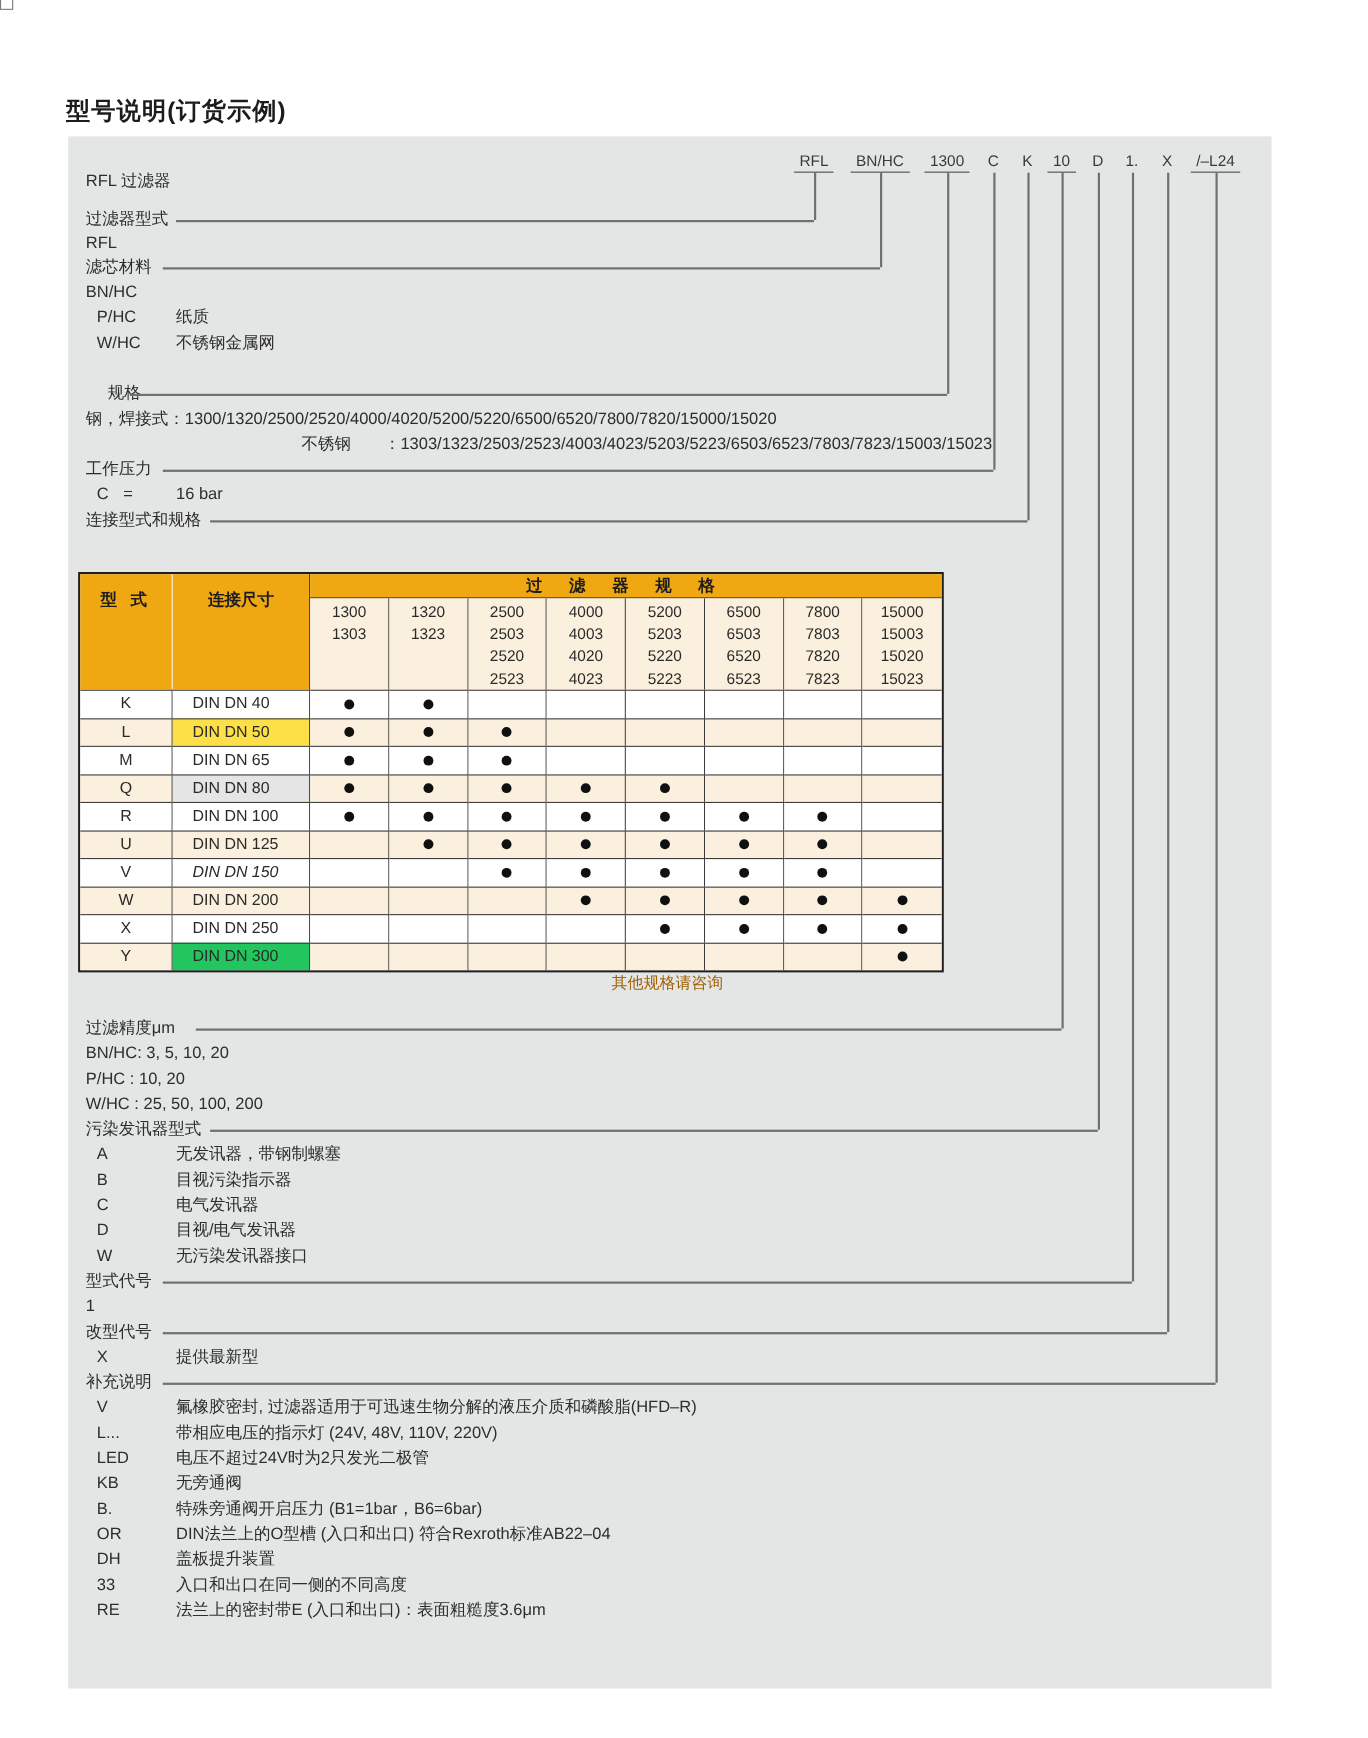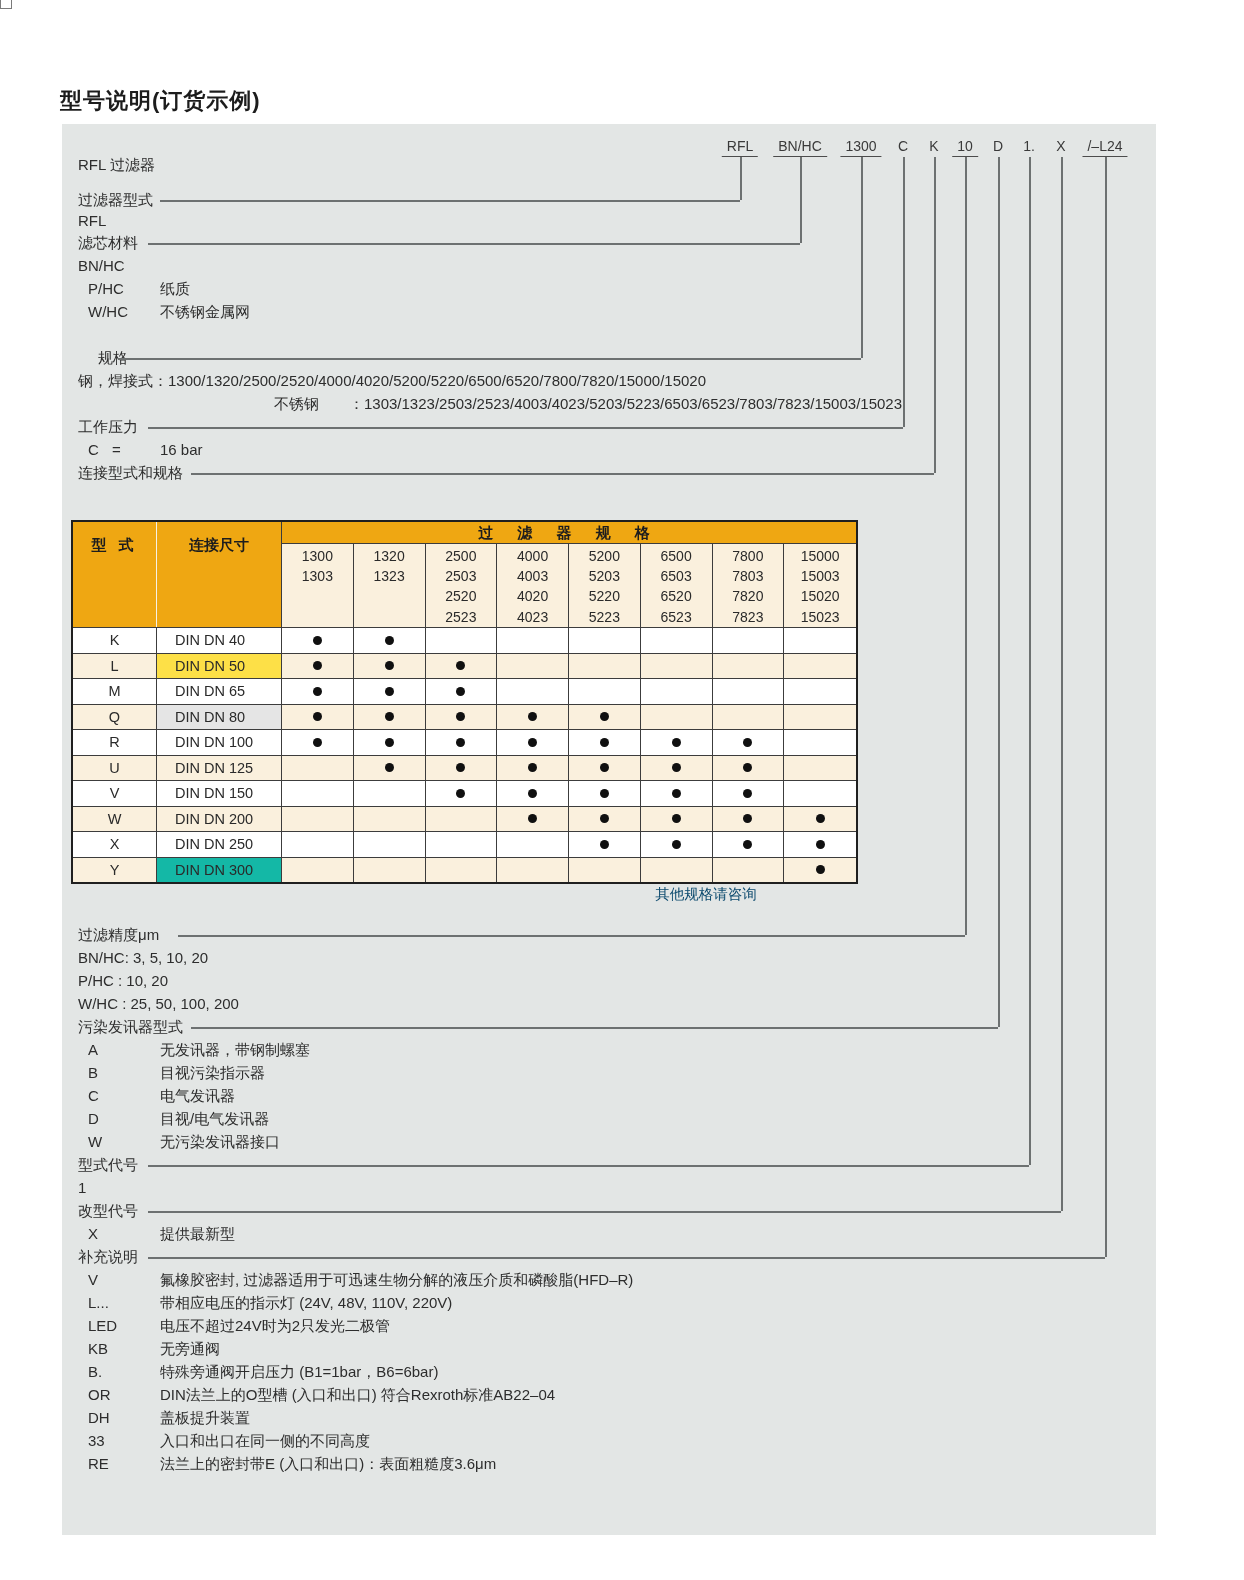--- a/index.html
+++ b/index.html
@@ -41,22 +41,22 @@
            line-height:21px;letter-spacing:10px;}
   .sub{grid-row:2;background:#faf0dd;border-right:1px solid #3c3c3c;text-align:center;
        font-size:14px;line-height:20.2px;padding-top:2px;color:#2a2a2a;}
   .sub.last{border-right:none;}
   .bcell{border-top:1px solid #3c3c3c;border-right:1px solid #3c3c3c;font-size:14.5px;
          display:flex;align-items:center;color:#2a2a2a;}
   .bcell.center{justify-content:center;}
   .bcell.size{padding-left:18px;}
   .bcell.last{border-right:none;}
   .dot{width:9px;height:9px;border-radius:50%;background:#101010;}
-  .table-note{position:absolute;left:494px;top:762px;width:300px;text-align:center;
-              font-size:14.5px;line-height:16px;color:#0c4a6e;}
+  .table-note{position:absolute;left:494px;top:762px;width:300px;text-align:left;
+              font-size:14.5px;line-height:16px;color:#a16207;}
 </style>
 </head>
 <body>
 
 <div class="corner"></div>
 <div class="page-title">型号说明(订货示例)</div>
 
 <div class="panel">
   <div id="code-row">
       <div class="code u" style="left: 678px;">RFL</div>
@@ -341,21 +341,21 @@
         <div class="dot"></div>
       </div>
       <div class="bcell center" style="grid-area: 8 / 8; background: rgb(250, 240, 221);">
         <div class="dot"></div>
       </div>
       <div class="bcell center" style="grid-area: 8 / 9; background: rgb(250, 240, 221);">
         <div class="dot"></div>
       </div>
       <div class="bcell center last" style="grid-area: 8 / 10; background: rgb(250, 240, 221);"></div>
       <div class="bcell center" style="grid-area: 9 / 1; background: rgb(255, 255, 255);">V</div>
-      <div class="bcell size" style="grid-area: 9 / 2; background: rgb(255, 255, 255);">DIN DN 150</div>
+      <div class="bcell size" style="grid-area: 9 / 2; background: rgb(255, 255, 255); font-style: italic;">DIN DN 150</div>
       <div class="bcell center" style="grid-area: 9 / 3; background: rgb(255, 255, 255);"></div>
       <div class="bcell center" style="grid-area: 9 / 4; background: rgb(255, 255, 255);"></div>
       <div class="bcell center" style="grid-area: 9 / 5; background: rgb(255, 255, 255);">
         <div class="dot"></div>
       </div>
       <div class="bcell center" style="grid-area: 9 / 6; background: rgb(255, 255, 255);">
         <div class="dot"></div>
       </div>
       <div class="bcell center" style="grid-area: 9 / 7; background: rgb(255, 255, 255);">
         <div class="dot"></div>
@@ -399,21 +399,21 @@
       <div class="bcell center" style="grid-area: 11 / 8; background: rgb(255, 255, 255);">
         <div class="dot"></div>
       </div>
       <div class="bcell center" style="grid-area: 11 / 9; background: rgb(255, 255, 255);">
         <div class="dot"></div>
       </div>
       <div class="bcell center last" style="grid-area: 11 / 10; background: rgb(255, 255, 255);">
         <div class="dot"></div>
       </div>
       <div class="bcell center" style="grid-area: 12 / 1; background: rgb(250, 240, 221);">Y</div>
-      <div class="bcell size" style="grid-area: 12 / 2; background: #14b8a6;">DIN DN 300</div>
+      <div class="bcell size" style="grid-area: 12 / 2; background: #22c55e;">DIN DN 300</div>
       <div class="bcell center" style="grid-area: 12 / 3; background: rgb(250, 240, 221);"></div>
       <div class="bcell center" style="grid-area: 12 / 4; background: rgb(250, 240, 221);"></div>
       <div class="bcell center" style="grid-area: 12 / 5; background: rgb(250, 240, 221);"></div>
       <div class="bcell center" style="grid-area: 12 / 6; background: rgb(250, 240, 221);"></div>
       <div class="bcell center" style="grid-area: 12 / 7; background: rgb(250, 240, 221);"></div>
       <div class="bcell center" style="grid-area: 12 / 8; background: rgb(250, 240, 221);"></div>
       <div class="bcell center" style="grid-area: 12 / 9; background: rgb(250, 240, 221);"></div>
       <div class="bcell center last" style="grid-area: 12 / 10; background: rgb(250, 240, 221);">
         <div class="dot"></div>
       </div>

